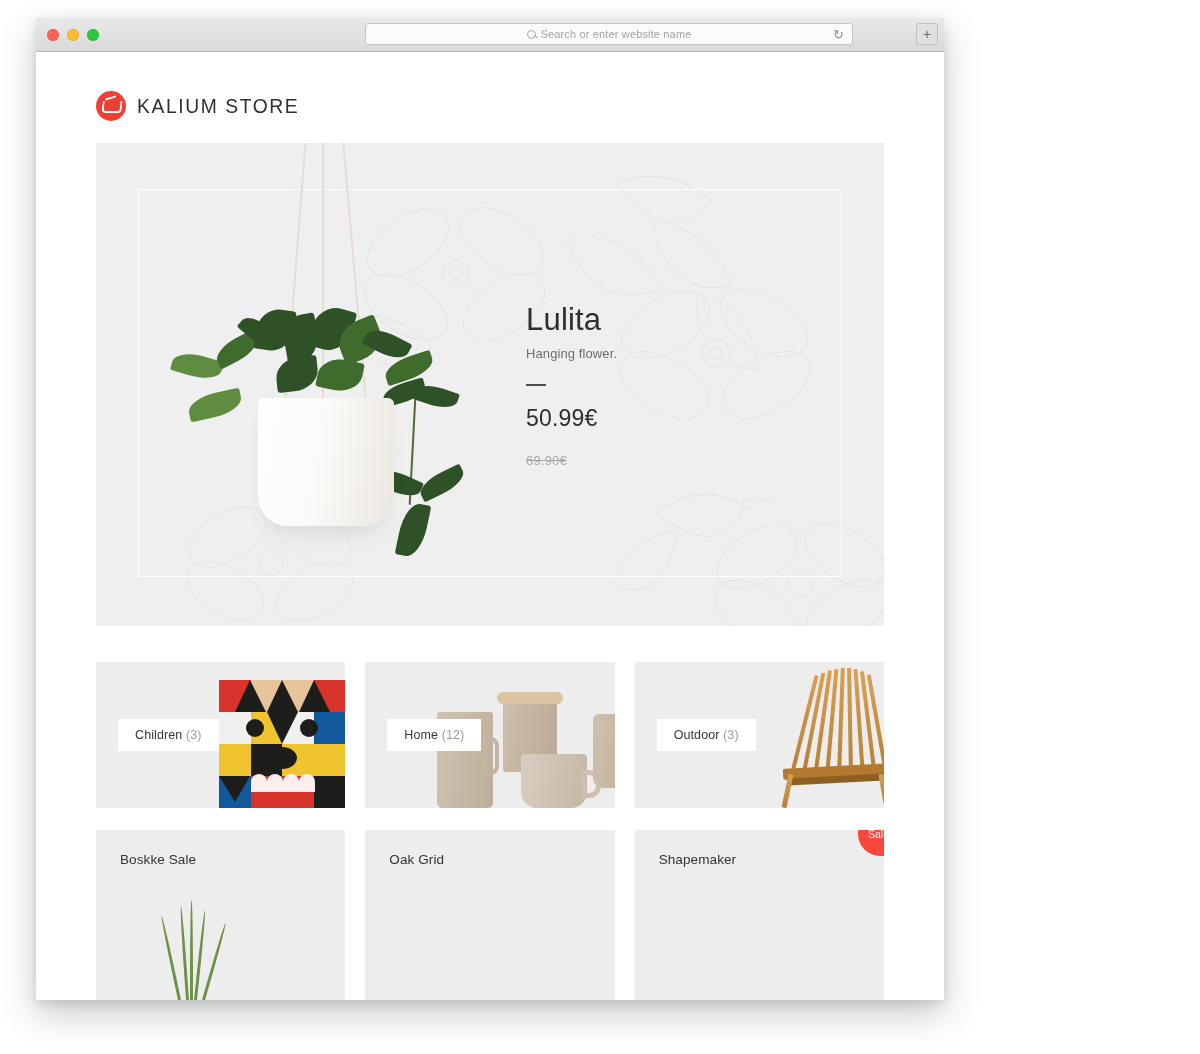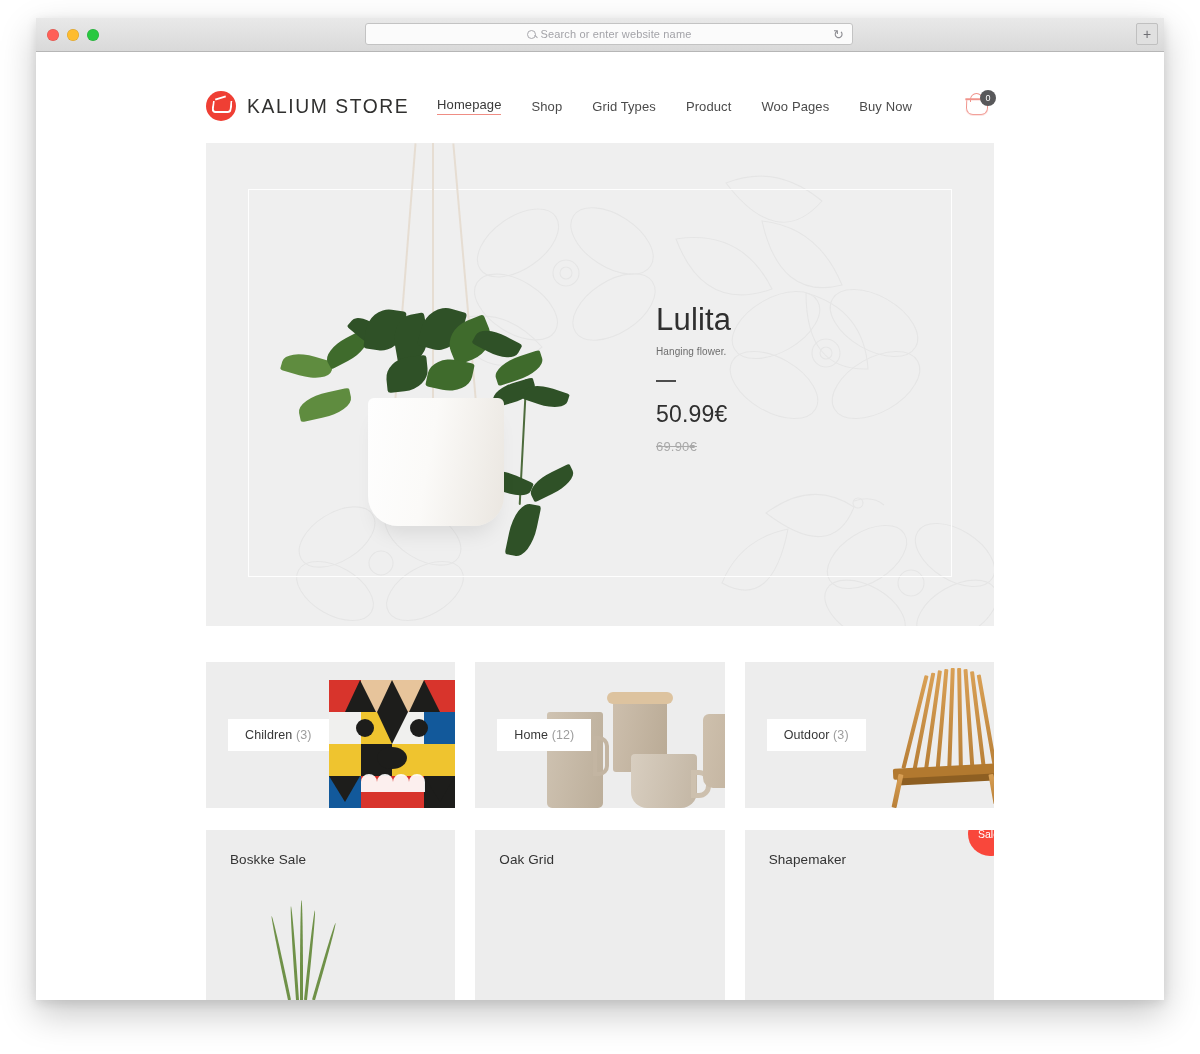--- a/index.html
+++ b/index.html
@@ -10,21 +10,21 @@
     background: #ffffff;
     font-family: "Liberation Sans", sans-serif;
     overflow: hidden;
   }
 
   
   .browser-window {
     position: absolute;
     left: 36px;
     top: 18px;
-    width: 1128px;
+    width: 908px;
     height: 982px;
     background: #ffffff;
     box-shadow: 0 14px 34px rgba(0,0,0,0.22), 0 3px 10px rgba(0,0,0,0.10);
     overflow: hidden;
   }
 
   .chrome-bar {
     position: relative;
     height: 34px;
     background: linear-gradient(to bottom, #e9e9e9, #d9d9d9);
@@ -282,53 +282,53 @@
   .leaf.light { background: #5f8c3f; }
   .leaf.mid { background: #3f6b2c; }
   .stem {
     position: absolute;
     background: #4d6b3c;
     border-radius: 2px;
   }
 
   .hero-copy {
     position: absolute;
-    left: 450px;
+    left: 430px;
     top: 160px;
     width: 300px;
   }
   .hero-title {
     font-size: 31px;
     font-weight: 400;
     color: #2f2f2f;
     letter-spacing: 0.2px;
     line-height: 1.1;
   }
   .hero-subtitle {
-    font-size: 10px;
+    font-size: 13px;
     color: #6d6d6d;
     margin-top: 9px;
     letter-spacing: 0.1px;
   }
   .hero-dash {
     width: 20px;
     height: 1.6px;
     background: #4d4d4d;
     margin: 23px 0 19px;
   }
   .hero-price {
     font-size: 23px;
     color: #2f2f2f;
     letter-spacing: 0.2px;
   }
   .hero-price-old {
     font-size: 13px;
     color: #a9a9a9;
     text-decoration: line-through;
-    margin-top: 11px;
+    margin-top: 21px;
     letter-spacing: 0.2px;
   }
 
   
   .categories {
     display: flex;
     gap: 20px;
     margin-top: 36px;
   }
   .cat-card {
@@ -473,34 +473,20 @@
   <div class="viewport">
     <div class="container">
 
       <div class="site-header">
 
         <div class="brand">
           <span class="brand-mark"></span>
           <span class="brand-name">KALIUM STORE</span>
         </div>
 
-        <div class="main-nav">
-          <a class="nav-link active" href="#">Homepage</a>
-          <a class="nav-link" href="#">Shop</a>
-          <a class="nav-link" href="#">Grid Types</a>
-          <a class="nav-link" href="#">Product</a>
-          <a class="nav-link" href="#">Woo Pages</a>
-          <a class="nav-link" href="#">Buy Now</a>
-
-          <div class="cart">
-            <span class="cart-handle"></span>
-            <span class="cart-basket"></span>
-            <span class="cart-badge">0</span>
-          </div>
-        </div>
       </div>
 
       <div class="hero">
 
         <svg class="hero-pattern" viewBox="0 0 788 483" preserveAspectRatio="xMidYMid slice">
           <g fill="none" stroke="#dedede" stroke-width="1.1">
             <g transform="translate(360,130)">
               <ellipse cx="-48" cy="-30" rx="46" ry="26" transform="rotate(-35 -48 -30)"></ellipse>
               <ellipse cx="46" cy="-32" rx="46" ry="26" transform="rotate(33 46 -32)"></ellipse>
               <ellipse cx="-50" cy="34" rx="46" ry="26" transform="rotate(32 -50 34)"></ellipse>

